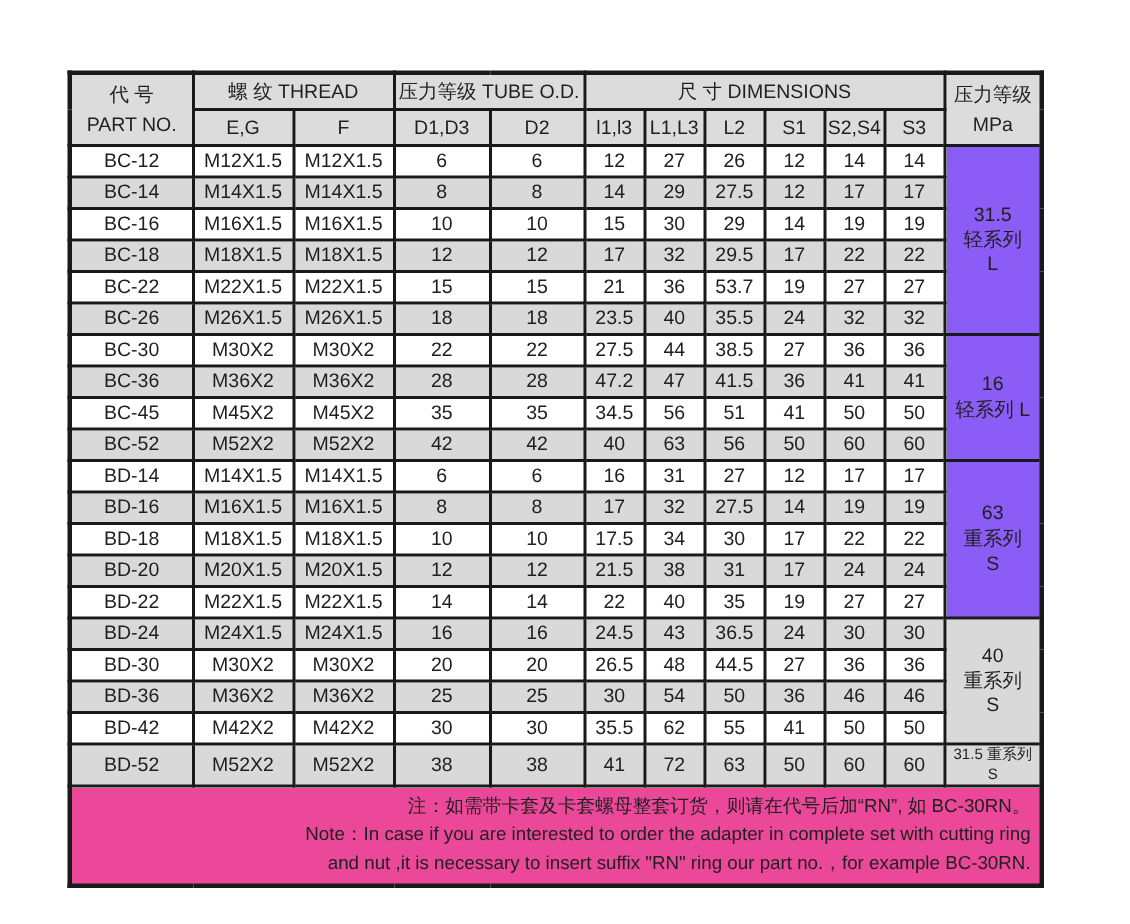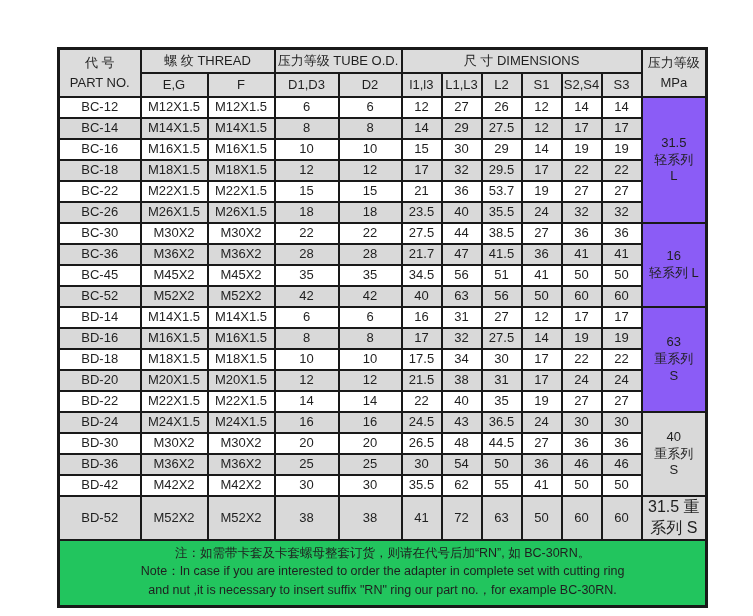--- a/index.html
+++ b/index.html
@@ -6,21 +6,21 @@
     margin: 0;
     padding: 0;
     background: #ffffff;
     width: 753px;
     height: 616px;
     font-family: "Liberation Sans", sans-serif;
     color: #1f1f1f;
   }
   .page {
     position: absolute;
-    left: 57px;
+    left: 45px;
     top: 47px;
   }
   table.spec {
     border-collapse: collapse;
     table-layout: fixed;
     width: 648px;
     border: 3px solid #191919;
   }
   table.spec th,
   table.spec td {
@@ -48,26 +48,26 @@
   }
   tbody tr.shade td {
     background: #d9d9d9;
   }
   tbody td.pressure {
     background: #8b5cf6;
     line-height: 1.3;
     white-space: normal;
   }
   tbody td.pressure.small {
-    font-size: 16px;
+    font-size: 10px;
     margin-top: 10px;
   }
   tfoot td.note {
-    background: #22c55e;
-    text-align: center;
+    background: #ec4899;
+    text-align: right;
     font-size: 12.5px;
     line-height: 1.5;
     padding: 3px 6px 5px 6px;
     white-space: normal;
     height: auto;
   }
 </style>
 </head>
 <body>
 
@@ -214,21 +214,21 @@
             <div>16</div>
             <div>轻系列 L</div>
           </td>
         </tr>
         <tr class="shade">
           <td>BC-36</td>
           <td>M36X2</td>
           <td>M36X2</td>
           <td>28</td>
           <td>28</td>
-          <td>21.7</td>
+          <td>47.2</td>
           <td>47</td>
           <td>41.5</td>
           <td>36</td>
           <td>41</td>
           <td>41</td>
         </tr>
         <tr>
           <td>BC-45</td>
           <td>M45X2</td>
           <td>M45X2</td>

